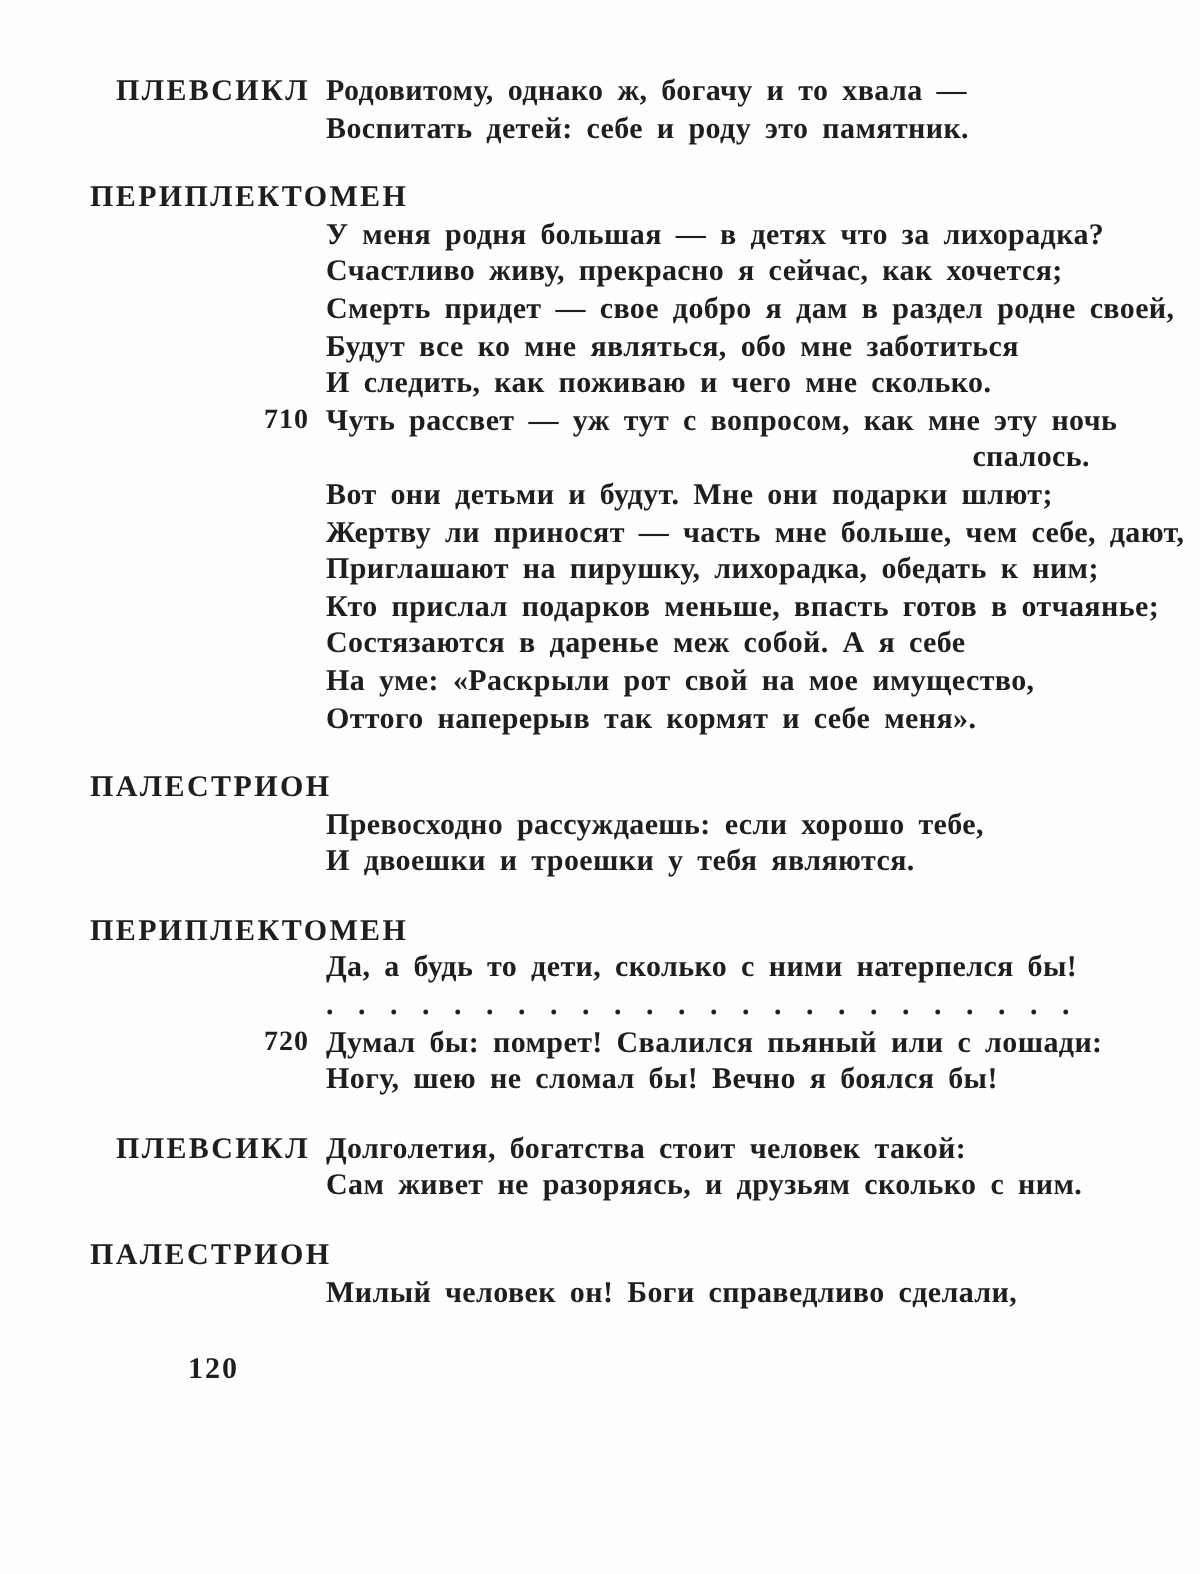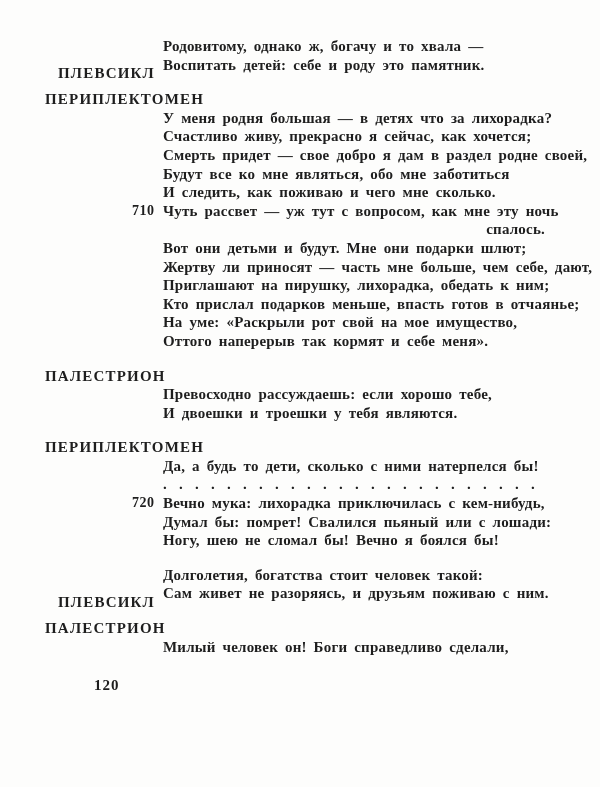--- a/index.html
+++ b/index.html
@@ -26,21 +26,20 @@
   }
   .entry-inline { position: relative; }
   .speaker-inline {
     position: absolute;
     left: 40px;
     top: 0;
     width: 115px;
     text-align: right;
     letter-spacing: 1.2px;
     white-space: nowrap;
-    margin-top: 27px;
   }
   .verse { margin-left: 163px; width: 384px; }
   .vline {
     position: relative;
     white-space: nowrap;
     word-spacing: 3px;
     letter-spacing: 0.2px;
   }
   .vline .lnum {
     position: absolute;
@@ -85,49 +84,50 @@
       <div class="vline">Счастливо живу, прекрасно я сейчас, как хочется;</div>
       <div class="vline">Смерть придет — свое добро я дам в раздел родне своей,</div>
       <div class="vline">Будут все ко мне являться, обо мне заботиться</div>
       <div class="vline">И следить, как поживаю и чего мне сколько.</div>
       <div class="vline"><span class="lnum">710</span><span>Чуть рассвет — уж тут с вопросом, как мне эту ночь</span></div>
       <div class="vline align-right">спалось.</div>
       <div class="vline">Вот они детьми и будут. Мне они подарки шлют;</div>
       <div class="vline">Жертву ли приносят — часть мне больше, чем себе, дают,</div>
       <div class="vline">Приглашают на пирушку, лихорадка, обедать к ним;</div>
       <div class="vline">Кто прислал подарков меньше, впасть готов в отчаянье;</div>
+      <div class="vline">Состязаются в даренье меж собой. А я себе</div>
       <div class="vline">На уме: «Раскрыли рот свой на мое имущество,</div>
       <div class="vline">Оттого наперерыв так кормят и себе меня».</div>
     </div>
   </div>
 
   <div class="section">
     <div class="speaker-heading">ПАЛЕСТРИОН</div>
     <div class="verse">
       <div class="vline">Превосходно рассуждаешь: если хорошо тебе,</div>
       <div class="vline">И двоешки и троешки у тебя являются.</div>
     </div>
   </div>
 
   <div class="section">
     <div class="speaker-heading">ПЕРИПЛЕКТОМЕН</div>
     <div class="verse">
       <div class="vline">Да, а будь то дети, сколько с ними натерпелся бы!</div>
       <div class="vline dots">. . . . . . . . . . . . . . . . . . . . . . . .</div>
-      <div class="vline"><span class="lnum">720</span><span>Вечно мука: лихорадка приключилась с кем-нибудь,</span></div>
+      <div class="vline"><span class="lnum">720</span></div>
       <div class="vline">Думал бы: помрет! Свалился пьяный или с лошади:</div>
       <div class="vline">Ногу, шею не сломал бы! Вечно я боялся бы!</div>
     </div>
   </div>
 
   <div class="section entry-inline">
     <div class="speaker-inline">ПЛЕВСИКЛ</div>
     <div class="verse">
       <div class="vline">Долголетия, богатства стоит человек такой:</div>
-      <div class="vline">Сам живет не разоряясь, и друзьям поживаю с ним.</div>
+      <div class="vline">Сам живет не разоряясь, и друзьям сколько с ним.</div>
     </div>
   </div>
 
   <div class="section">
     <div class="speaker-heading">ПАЛЕСТРИОН</div>
     <div class="verse">
       <div class="vline">Милый человек он! Боги справедливо сделали,</div>
     </div>
   </div>
 

